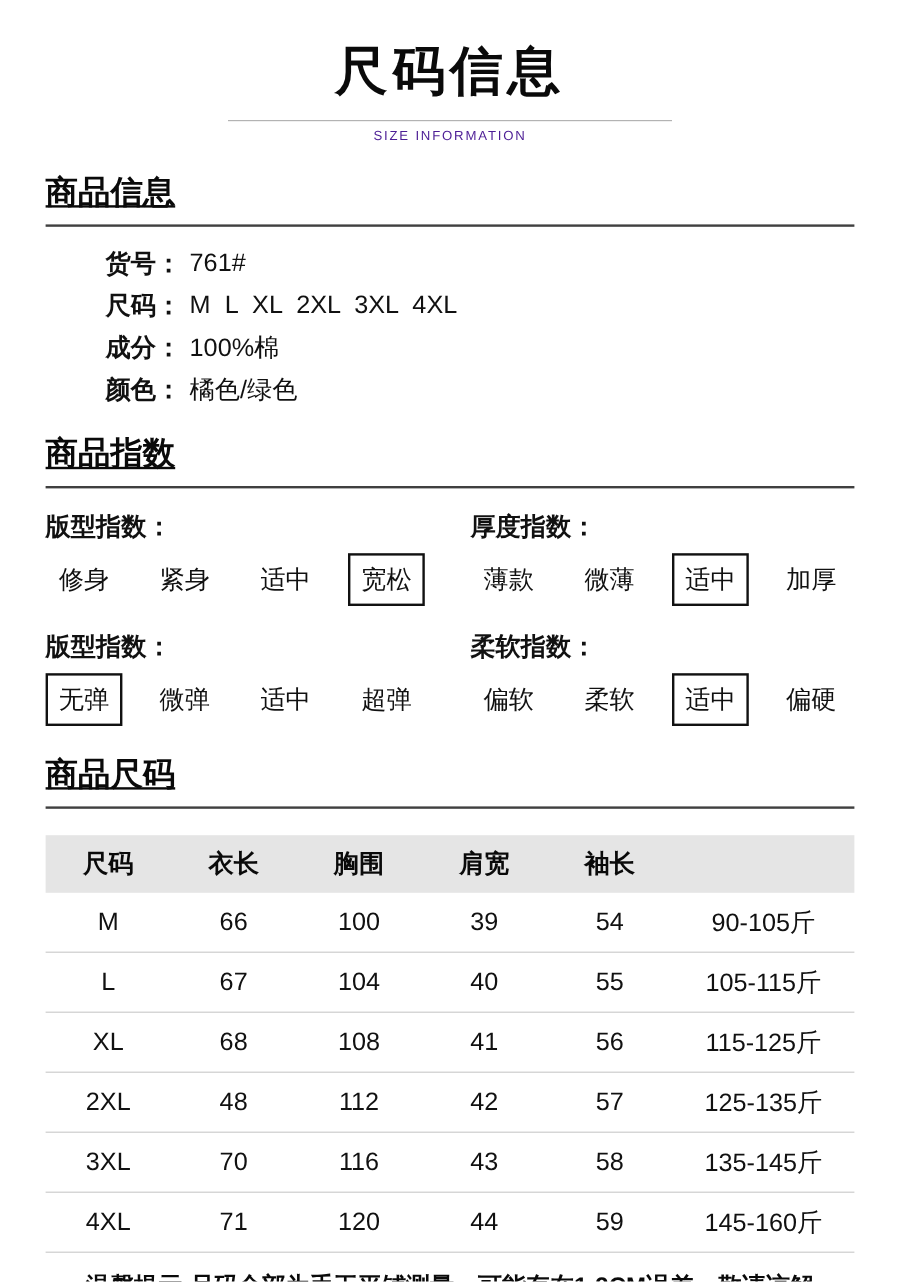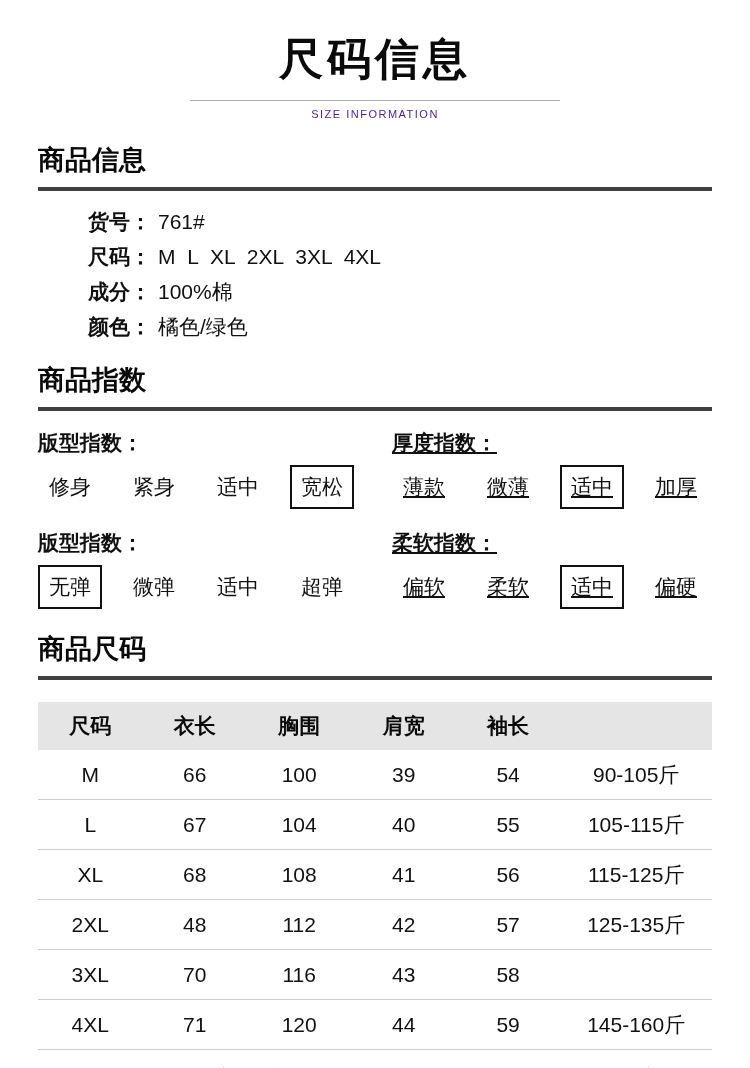--- a/index.html
+++ b/index.html
@@ -14,38 +14,38 @@
   
   .header { text-align:center; padding-top:30px; }
   .title { font-size:44px; font-weight:bold; letter-spacing:4px; color:#0a0a0a; }
   .title-divider { width:370px; height:1px; background:#b3b3b3; margin:11px auto 7px auto; }
   .subtitle { font-size:11px; color:#4c1d95; letter-spacing:1.5px; }
 
   
   .content { padding:0 38px; }
   .section-heading {
     font-size:27px; font-weight:bold; color:#0a0a0a;
-    border-bottom:4px solid #404040; padding-bottom:9px;
+    border-bottom:2px solid #404040; padding-bottom:9px;text-decoration:underline;
   }
   .sh-info  { margin-top:22px; }
   .sh-index { margin-top:18px; }
   .sh-size  { margin-top:22px; }
 
   
   .info-list { margin:13px 0 0 50px; }
   .info-row { display:flex; align-items:center; height:35px; font-size:21px; }
   .info-label { font-weight:bold; min-width:66px; }
   .info-value { margin-left:4px; word-spacing:6px; }
 
   
   .index-grid {
     display:grid; grid-template-columns:1fr 1fr;
     row-gap:20px; margin-top:18px;
   }
-  .index-group.right { padding-left:18px;text-decoration:underline; }
+  .index-group.right { padding-left:18px; }
   .index-label { font-size:21px; font-weight:bold; margin-bottom:8px; }
   .index-options { display:flex; align-items:center; font-size:21px; }
   .index-option { padding:6px 9px; border:2px solid transparent; margin-right:20px; white-space:nowrap; }
   .index-option.boxed { border-color:#111; }
 
   
   .size-table { margin-top:22px; }
   .t-row { display:flex; align-items:center; font-size:21px; }
   .t-head { background:#e5e5e5; height:48px; font-weight:bold; color:#0a0a0a; }
   .t-body-row { height:50px; border-bottom:1px solid #cccccc; }
@@ -181,20 +181,21 @@
           <span class="t-cell c3">42</span>
           <span class="t-cell c4">57</span>
           <span class="t-cell c5">125-135斤</span>
         </div>
         <div class="t-row t-body-row">
           <span class="t-cell c0">3XL</span>
           <span class="t-cell c1">70</span>
           <span class="t-cell c2">116</span>
           <span class="t-cell c3">43</span>
           <span class="t-cell c4">58</span>
+          <span class="t-cell c5">135-145斤</span>
         </div>
         <div class="t-row t-body-row">
           <span class="t-cell c0">4XL</span>
           <span class="t-cell c1">71</span>
           <span class="t-cell c2">120</span>
           <span class="t-cell c3">44</span>
           <span class="t-cell c4">59</span>
           <span class="t-cell c5">145-160斤</span>
         </div>
       </div>

